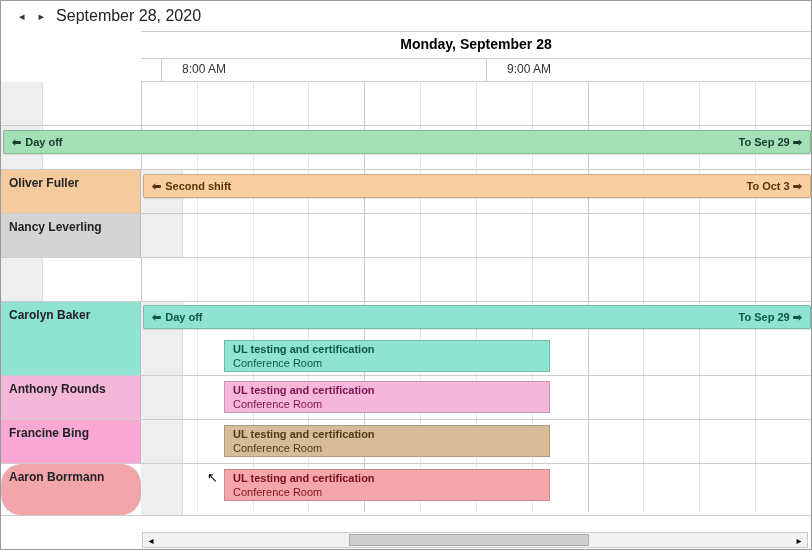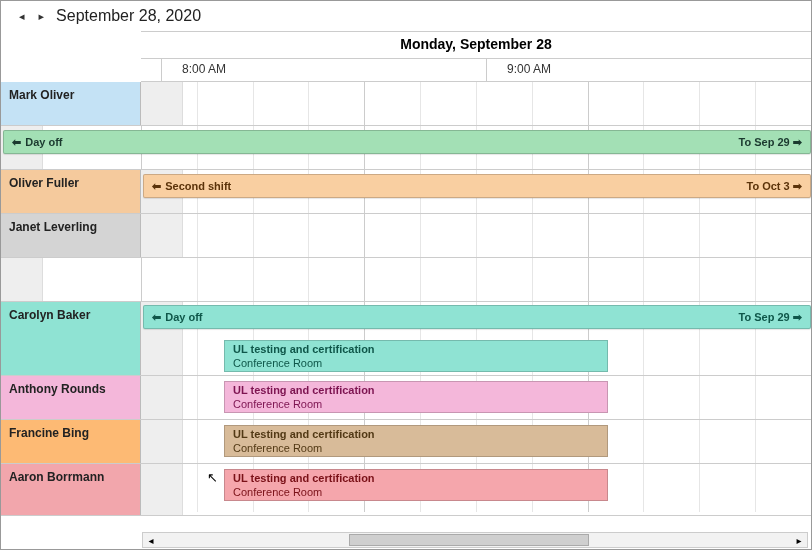--- a/index.html
+++ b/index.html
@@ -25,35 +25,35 @@
 .row.tall { height: 74px; }
 
 .res-cell { width: 140px; padding: 6px 8px; font-weight: 700; font-size: 12px; color: #222; border-right: 1px solid #bbb; flex-shrink: 0; line-height: 1.2; }
 .res-cell.mark { background: #c4e2f5; }
 .res-cell.nancy { background: #a5dfb5; }
 .res-cell.andrew { background: #f5ca9d; }
 .res-cell.janet { background: #d4d4d4; }
 .res-cell.michael { background: #f5eea1; }
 .res-cell.carolyn { background: #8fe3d3; }
 .res-cell.anthony { background: #f4b7da; }
-.res-cell.francine { background: #fdba74; }
-.res-cell.aaron { background: #f2a6ac; }
+.res-cell.francine { background: #f9a8d4; }
+.res-cell.aaron { background: #f2a6ac; border-radius: 20px; }
 
 .track { flex: 1; position: relative; display: flex; }
 .halfcol { width: 42px; background: #eee; border-right: 1px solid #ddd; }
 
 .appt { position: absolute; height: 24px; border-radius: 2px; border: 1px solid rgba(0,0,0,0.18); font-size: 11px; font-weight: 600; color: #1b3a2f; display: flex; align-items: center; padding: 0 8px; box-shadow: 0 1px 1px rgba(0,0,0,0.1); }
 .appt .left-l { margin-right: 4px; }
 .appt .right-l { margin-left: auto; }
 .appt.full { left: 2px; right: 0; top: 4px; }
 .appt.green { background: #a3e0b5; }
 .appt.orange { background: #f9cfa1; color: #5b330a; }
 .appt.teal { background: #8fe3d3; color: #0f574a; }
 
-.block { position: absolute; left: 83px; width: 384px; border: 1px solid rgba(0,0,0,0.18); font-size: 11px; padding: 2px 8px; line-height: 1.25; }
+.block { position: absolute; left: 83px; width: 326px; border: 1px solid rgba(0,0,0,0.18); font-size: 11px; padding: 2px 8px; line-height: 1.25; }
 .block .bt { font-weight: 700; }
 .block .bl { font-size: 11px; font-weight: 400; }
 .block.teal { background: #8fe3d3; color: #0f574a; }
 .block.pink { background: #f4b7da; color: #7d1451; }
 .block.tan  { background: #d8bb99; color: #523915; }
 .block.red  { background: #f5a6ac; color: #7a1118; }
 
 .cursor { position: absolute; font-size: 13px; color: #000; }
 
 .hscroll { position: absolute; left: 142px; right: 4px; bottom: 2px; height: 16px; background: #f2f2f2; display: flex; align-items: center; border: 1px solid #ccc; }
@@ -93,21 +93,20 @@
       <div class="gline"></div>
       <div class="gline"></div>
       <div class="gline"></div>
     <div class="gline hour"></div>
       <div class="gline"></div>
       <div class="gline"></div>
       <div class="gline"></div>
   </div>
 
   <div class="row">
-    <div class="res-cell mark">Mark Oliver</div>
     <div class="track">
         <div class="halfcol"></div>
       </div>
   </div>
 
   <div class="row">
     <div class="track">
         <div class="halfcol"></div>
       <div class="appt full green">
         <span class="left-l">⬅</span>
@@ -123,21 +122,21 @@
         <div class="halfcol"></div>
       <div class="appt full orange">
         <span class="left-l">⬅</span>
         <span>Second shift</span>
         <span class="right-l"><span>To Oct 3</span> <span>➡</span></span>
       </div>
     </div>
   </div>
 
   <div class="row">
-    <div class="res-cell janet">Janet Leverling</div>
+    <div class="res-cell janet">Nancy Leverling</div>
     <div class="track">
         <div class="halfcol"></div>
       </div>
   </div>
 
   <div class="row">
     <div class="track">
         <div class="halfcol"></div>
       </div>
   </div>

